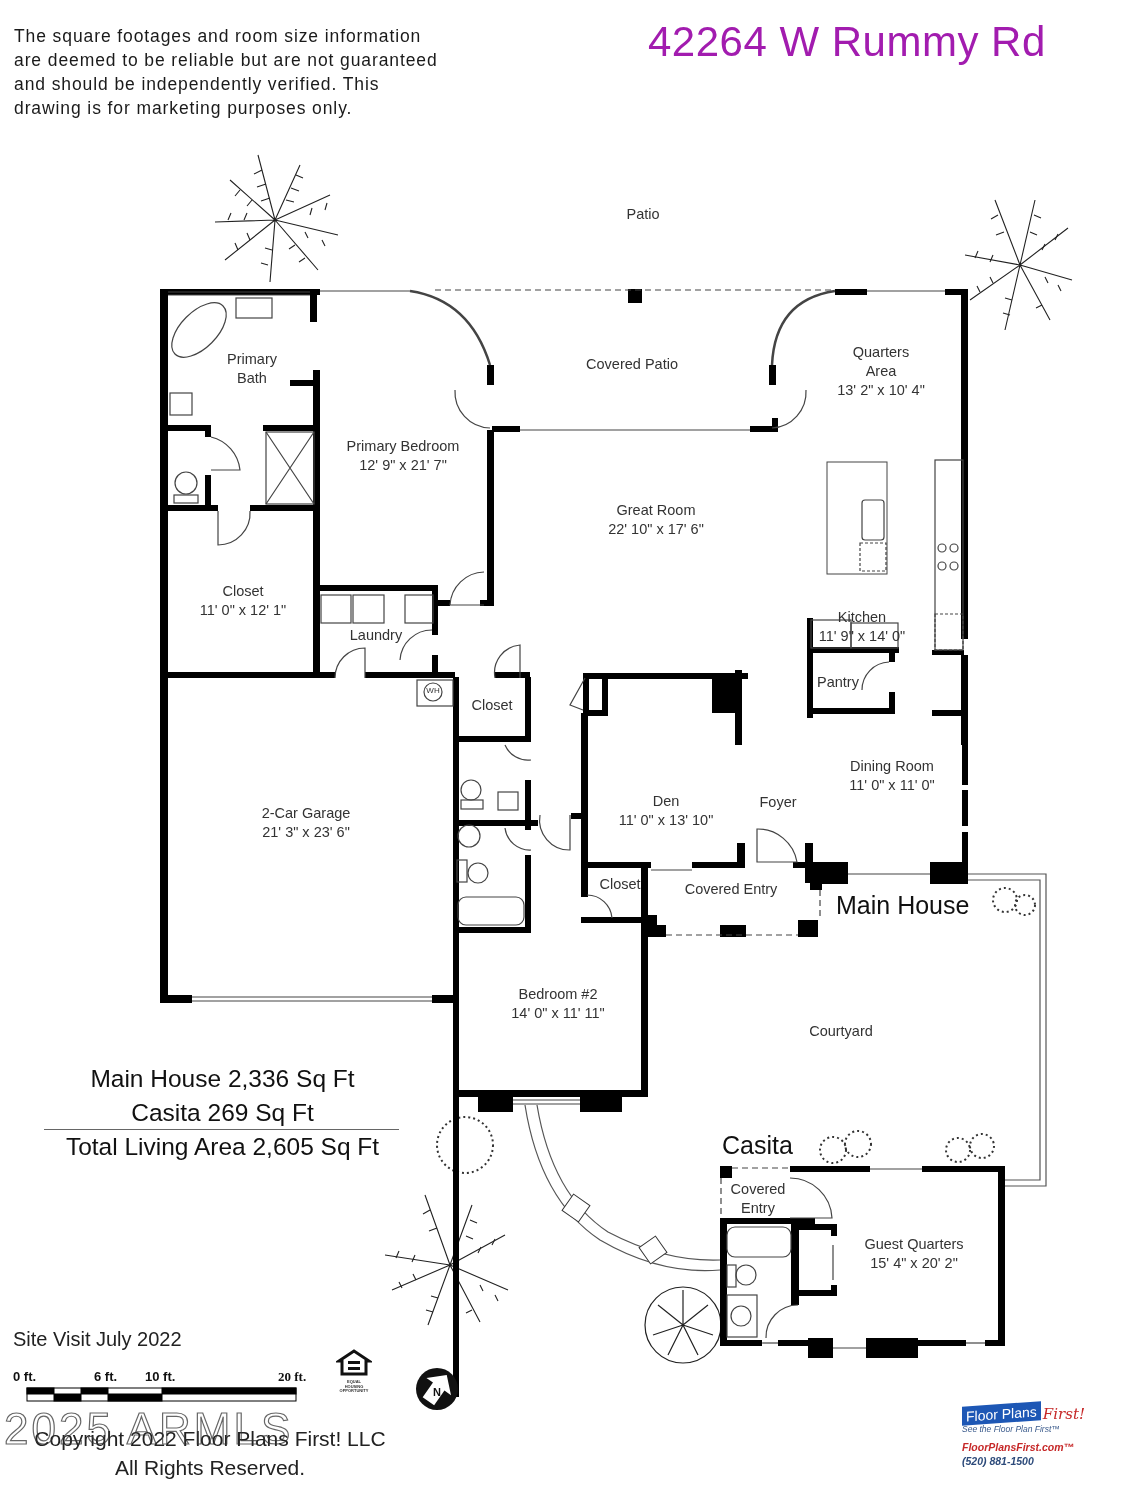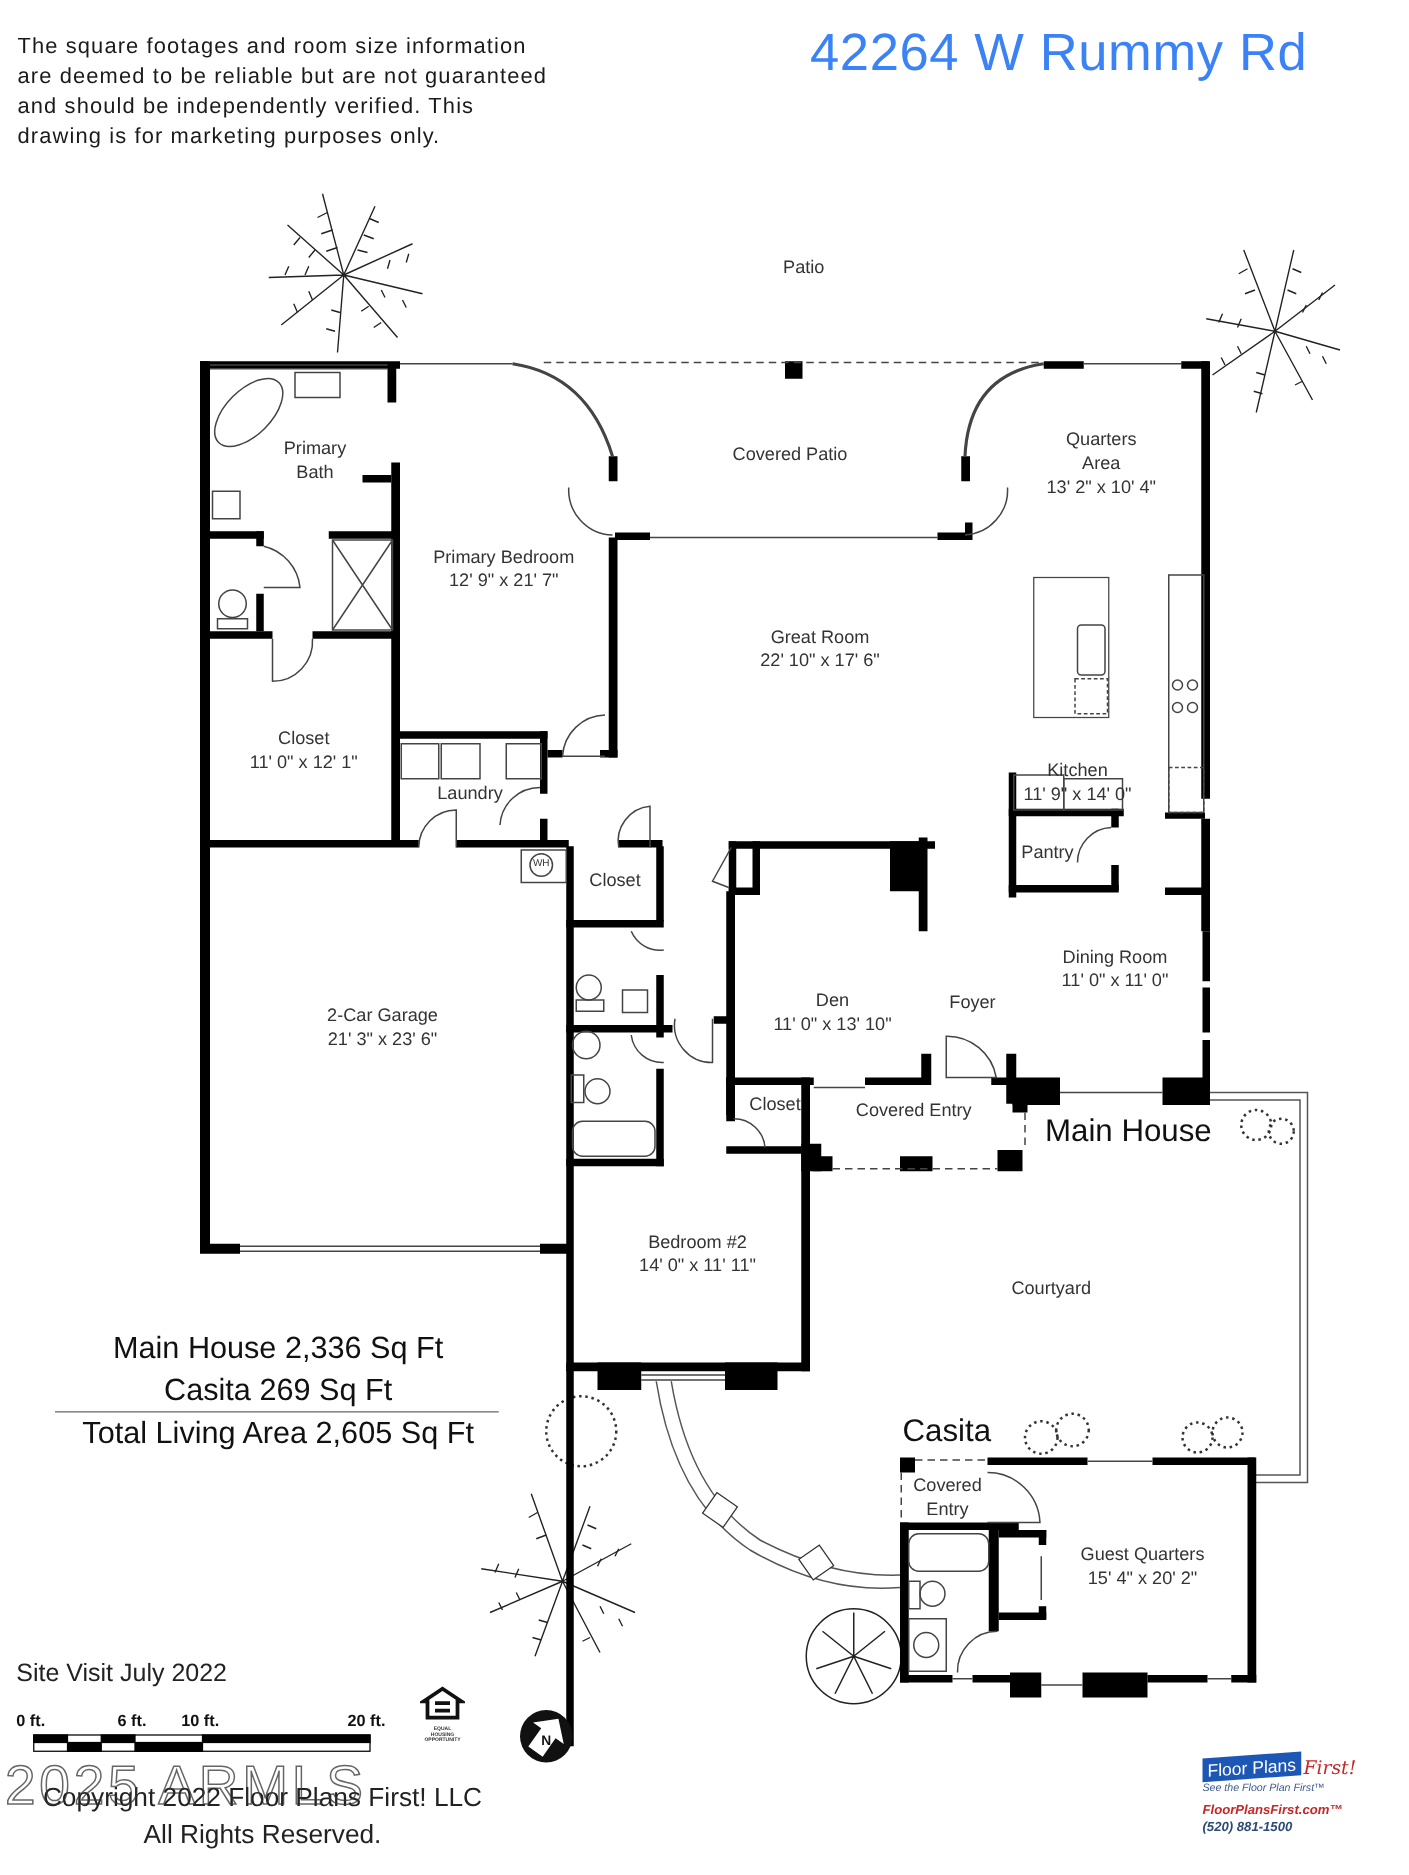--- a/index.html
+++ b/index.html
@@ -1,19 +1,19 @@
 <!DOCTYPE html>
 <html><head>
 <meta charset="utf-8">
 <style>
   html, body { margin: 0; padding: 0; background: #ffffff; }
   body { width: 1127px; height: 1500px; position: relative; overflow: hidden; font-family: "Liberation Sans", "DejaVu Sans", sans-serif; color: #111; }
   .disclaimer { position: absolute; left: 14px; top: 24px; width: 460px; font-size: 17.5px; line-height: 24px; letter-spacing: 0.9px; color: #1a1a1a; }
   .disclaimer div { white-space: nowrap; }
-  .address { position: absolute; left: 648px; top: 18px; font-size: 42px; letter-spacing: 0.5px; color: #3b82f6; white-space: nowrap; }
+  .address { position: absolute; left: 648px; top: 18px; font-size: 42px; letter-spacing: 0.5px; color: #a21caf; white-space: nowrap; }
   .plan { position: absolute; left: 0; top: 0; width: 1127px; height: 1500px; }
   .lbl { position: absolute; text-align: center; font-size: 14.5px; line-height: 19px; color: #333; white-space: nowrap; transform: translateX(-50%); }
   .lbl-lg { position: absolute; font-size: 25px; color: #111; white-space: nowrap; }
   .sqft { position: absolute; left: 40px; top: 1062px; width: 365px; text-align: center; font-size: 24.5px; line-height: 33.5px; color: #111; }
   .sqft .rule { border-top: 1.5px solid #666; margin: 0 6px 0 4px; }
   .site-visit { position: absolute; left: 13px; top: 1328px; font-size: 20px; color: #222; white-space: nowrap; }
   .scale-lbl { position: absolute; top: 1369px; font-size: 13px; font-weight: bold; color: #111; white-space: nowrap; }
   .copyright { position: absolute; left: 0px; top: 1424px; width: 420px; text-align: center; font-size: 21px; line-height: 29px; color: #222; }
   .watermark { position: absolute; left: 4px; top: 1404px; font-size: 44px; letter-spacing: 3px; color: rgba(255,255,255,0.0); -webkit-text-stroke: 1.2px #333; white-space: nowrap; opacity: 0.75; }
   .eho { position: absolute; left: 334px; top: 1348px; width: 40px; text-align: center; }
@@ -351,21 +351,21 @@
   <div>Main House 2,336 Sq Ft</div>
   <div>Casita 269 Sq Ft</div>
   <div class="rule"></div>
   <div>Total Living Area 2,605 Sq Ft</div>
 </div>
 
 <div class="site-visit">Site Visit July 2022</div>
 <div class="scale-lbl" style="left:13px;">0 ft.</div>
 <div class="scale-lbl" style="left:94px;">6 ft.</div>
 <div class="scale-lbl" style="left:145px;">10 ft.</div>
-<div class="scale-lbl" style="left:278px;">20 ft.</div>
+<div class="scale-lbl" style="left:278px;font-family:Liberation Serif, serif;">20 ft.</div>
 
 <div class="eho">
   <svg width="36" height="28" viewBox="0 0 36 28">
     <path d="M3 13 L18 3 L33 13 L30 13 L30 26 L6 26 L6 13 Z" fill="none" stroke="#111" stroke-width="3"></path>
     <rect x="12" y="13" width="12" height="3" fill="#111"></rect>
     <rect x="12" y="19" width="12" height="3" fill="#111"></rect>
   </svg>
   <div class="eho-text">EQUAL</div>
   <div class="eho-text">HOUSING</div>
   <div class="eho-text">OPPORTUNITY</div>

